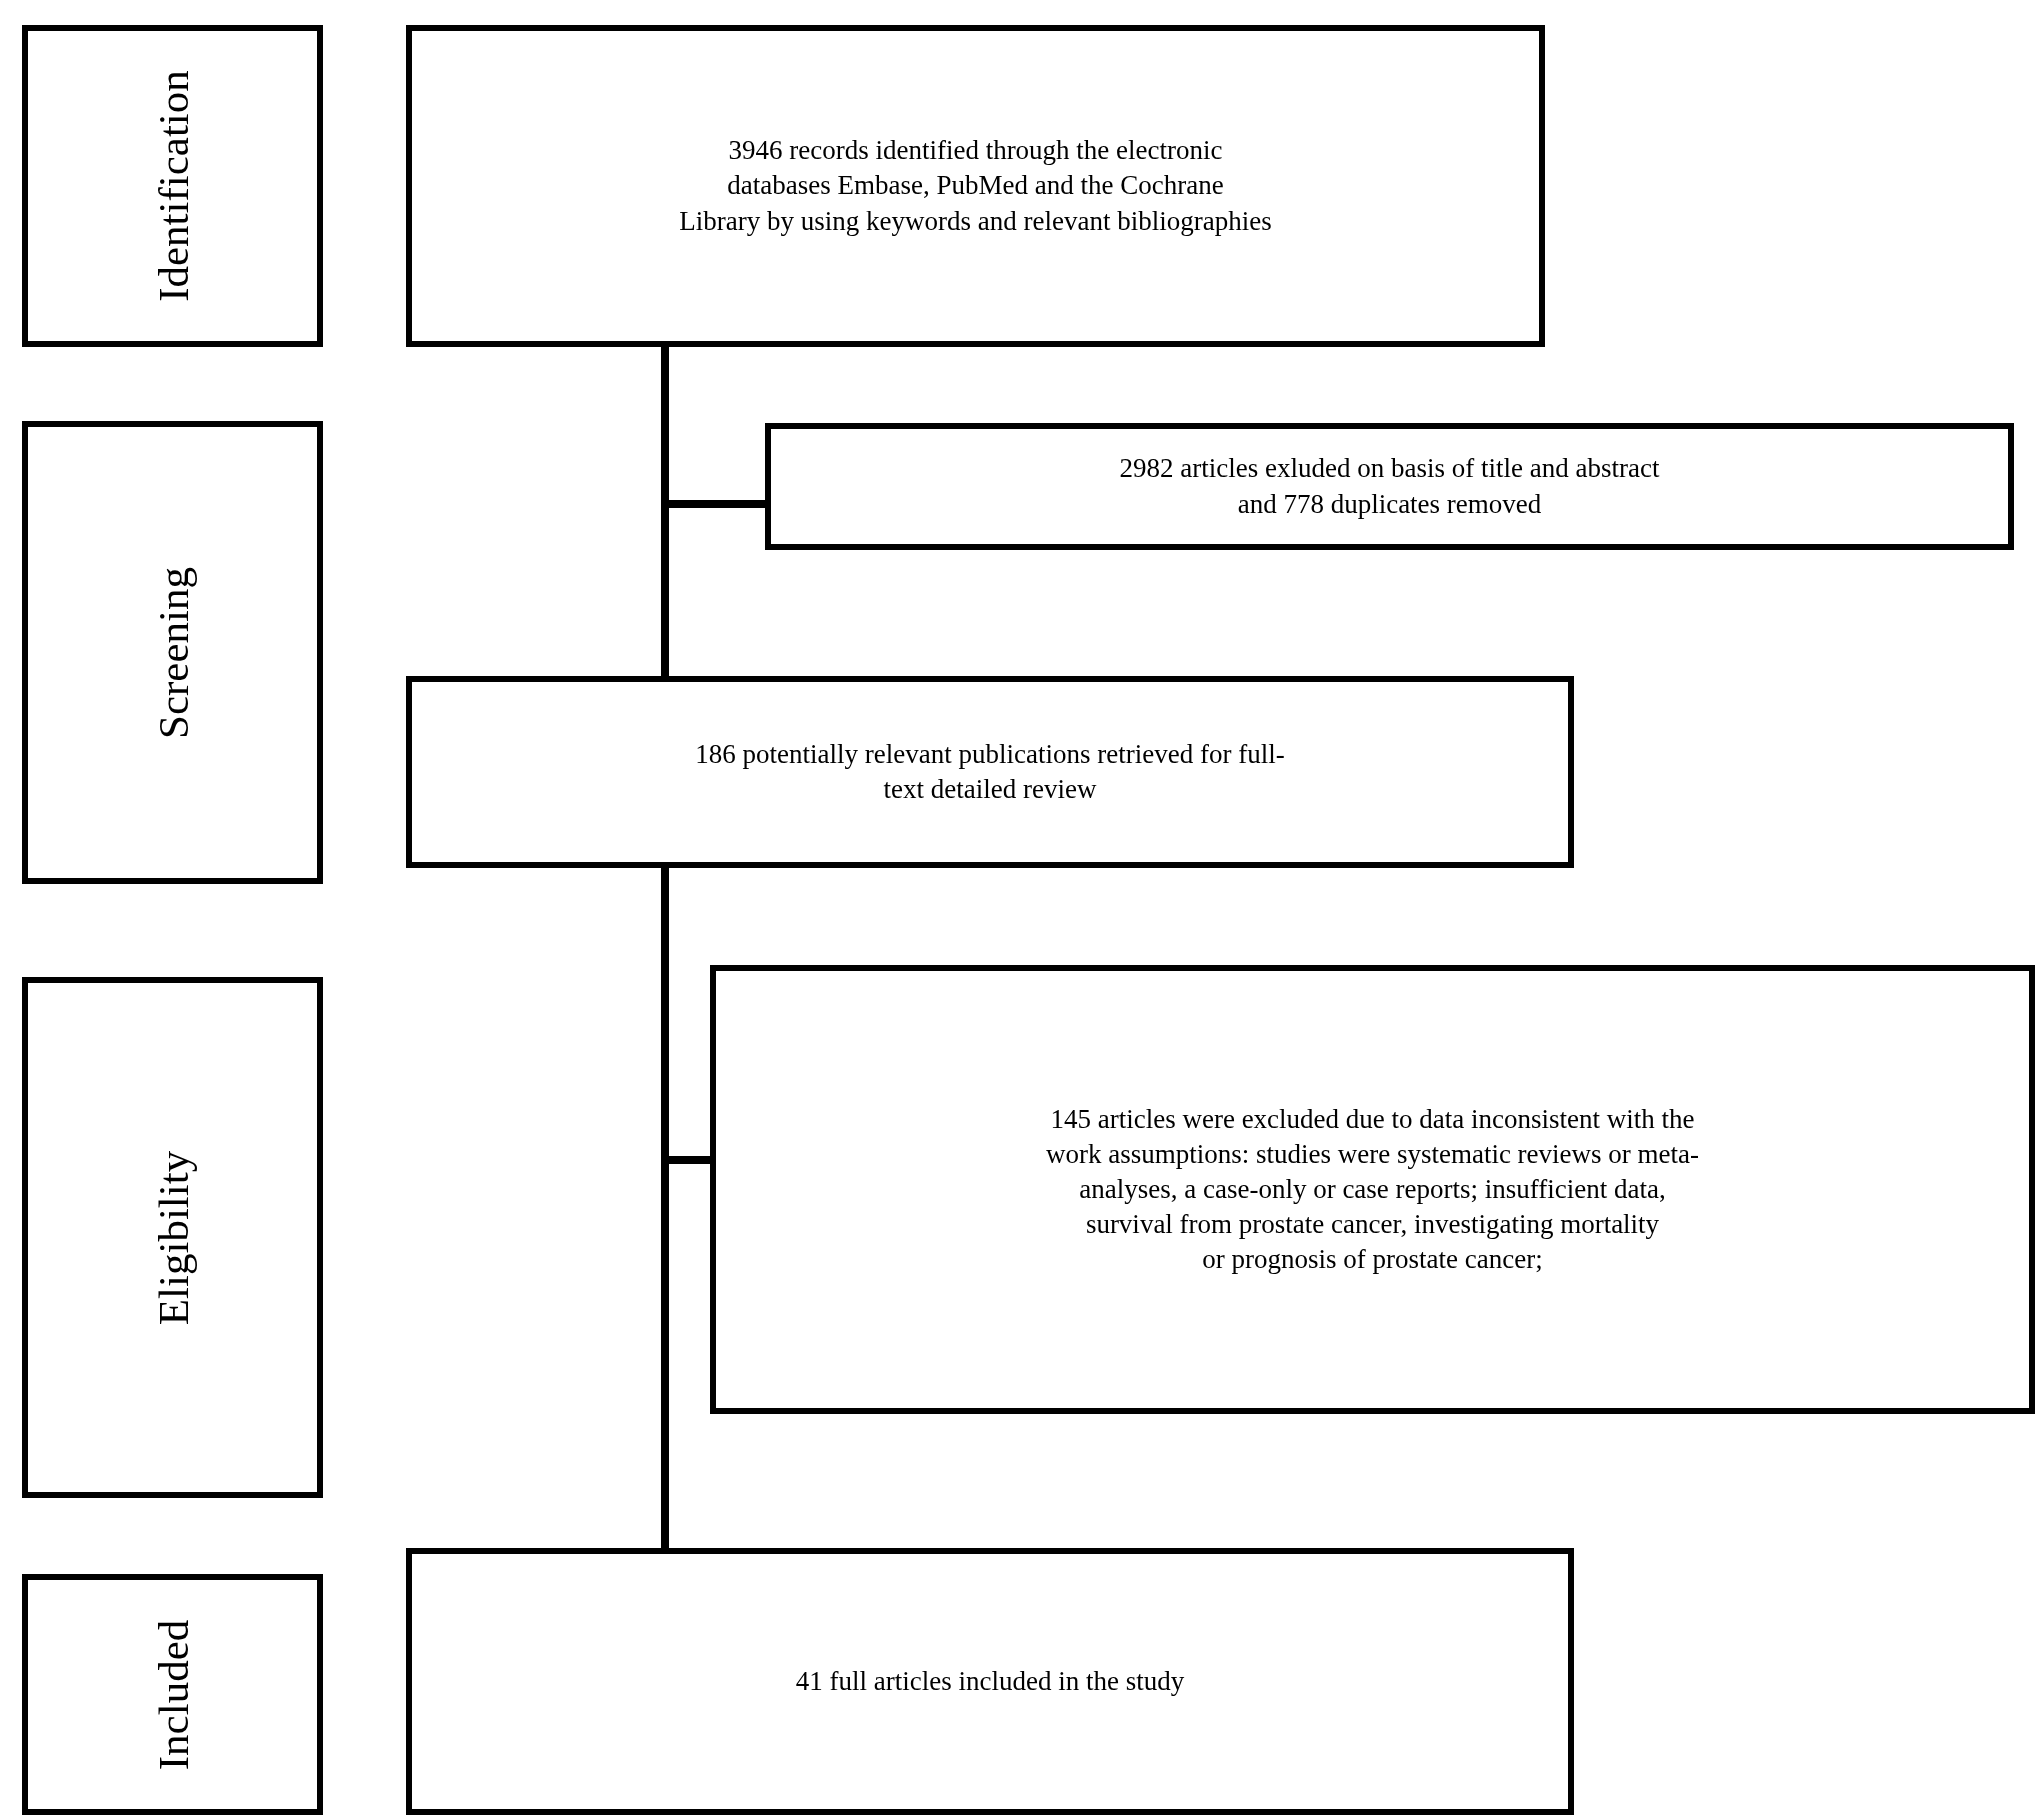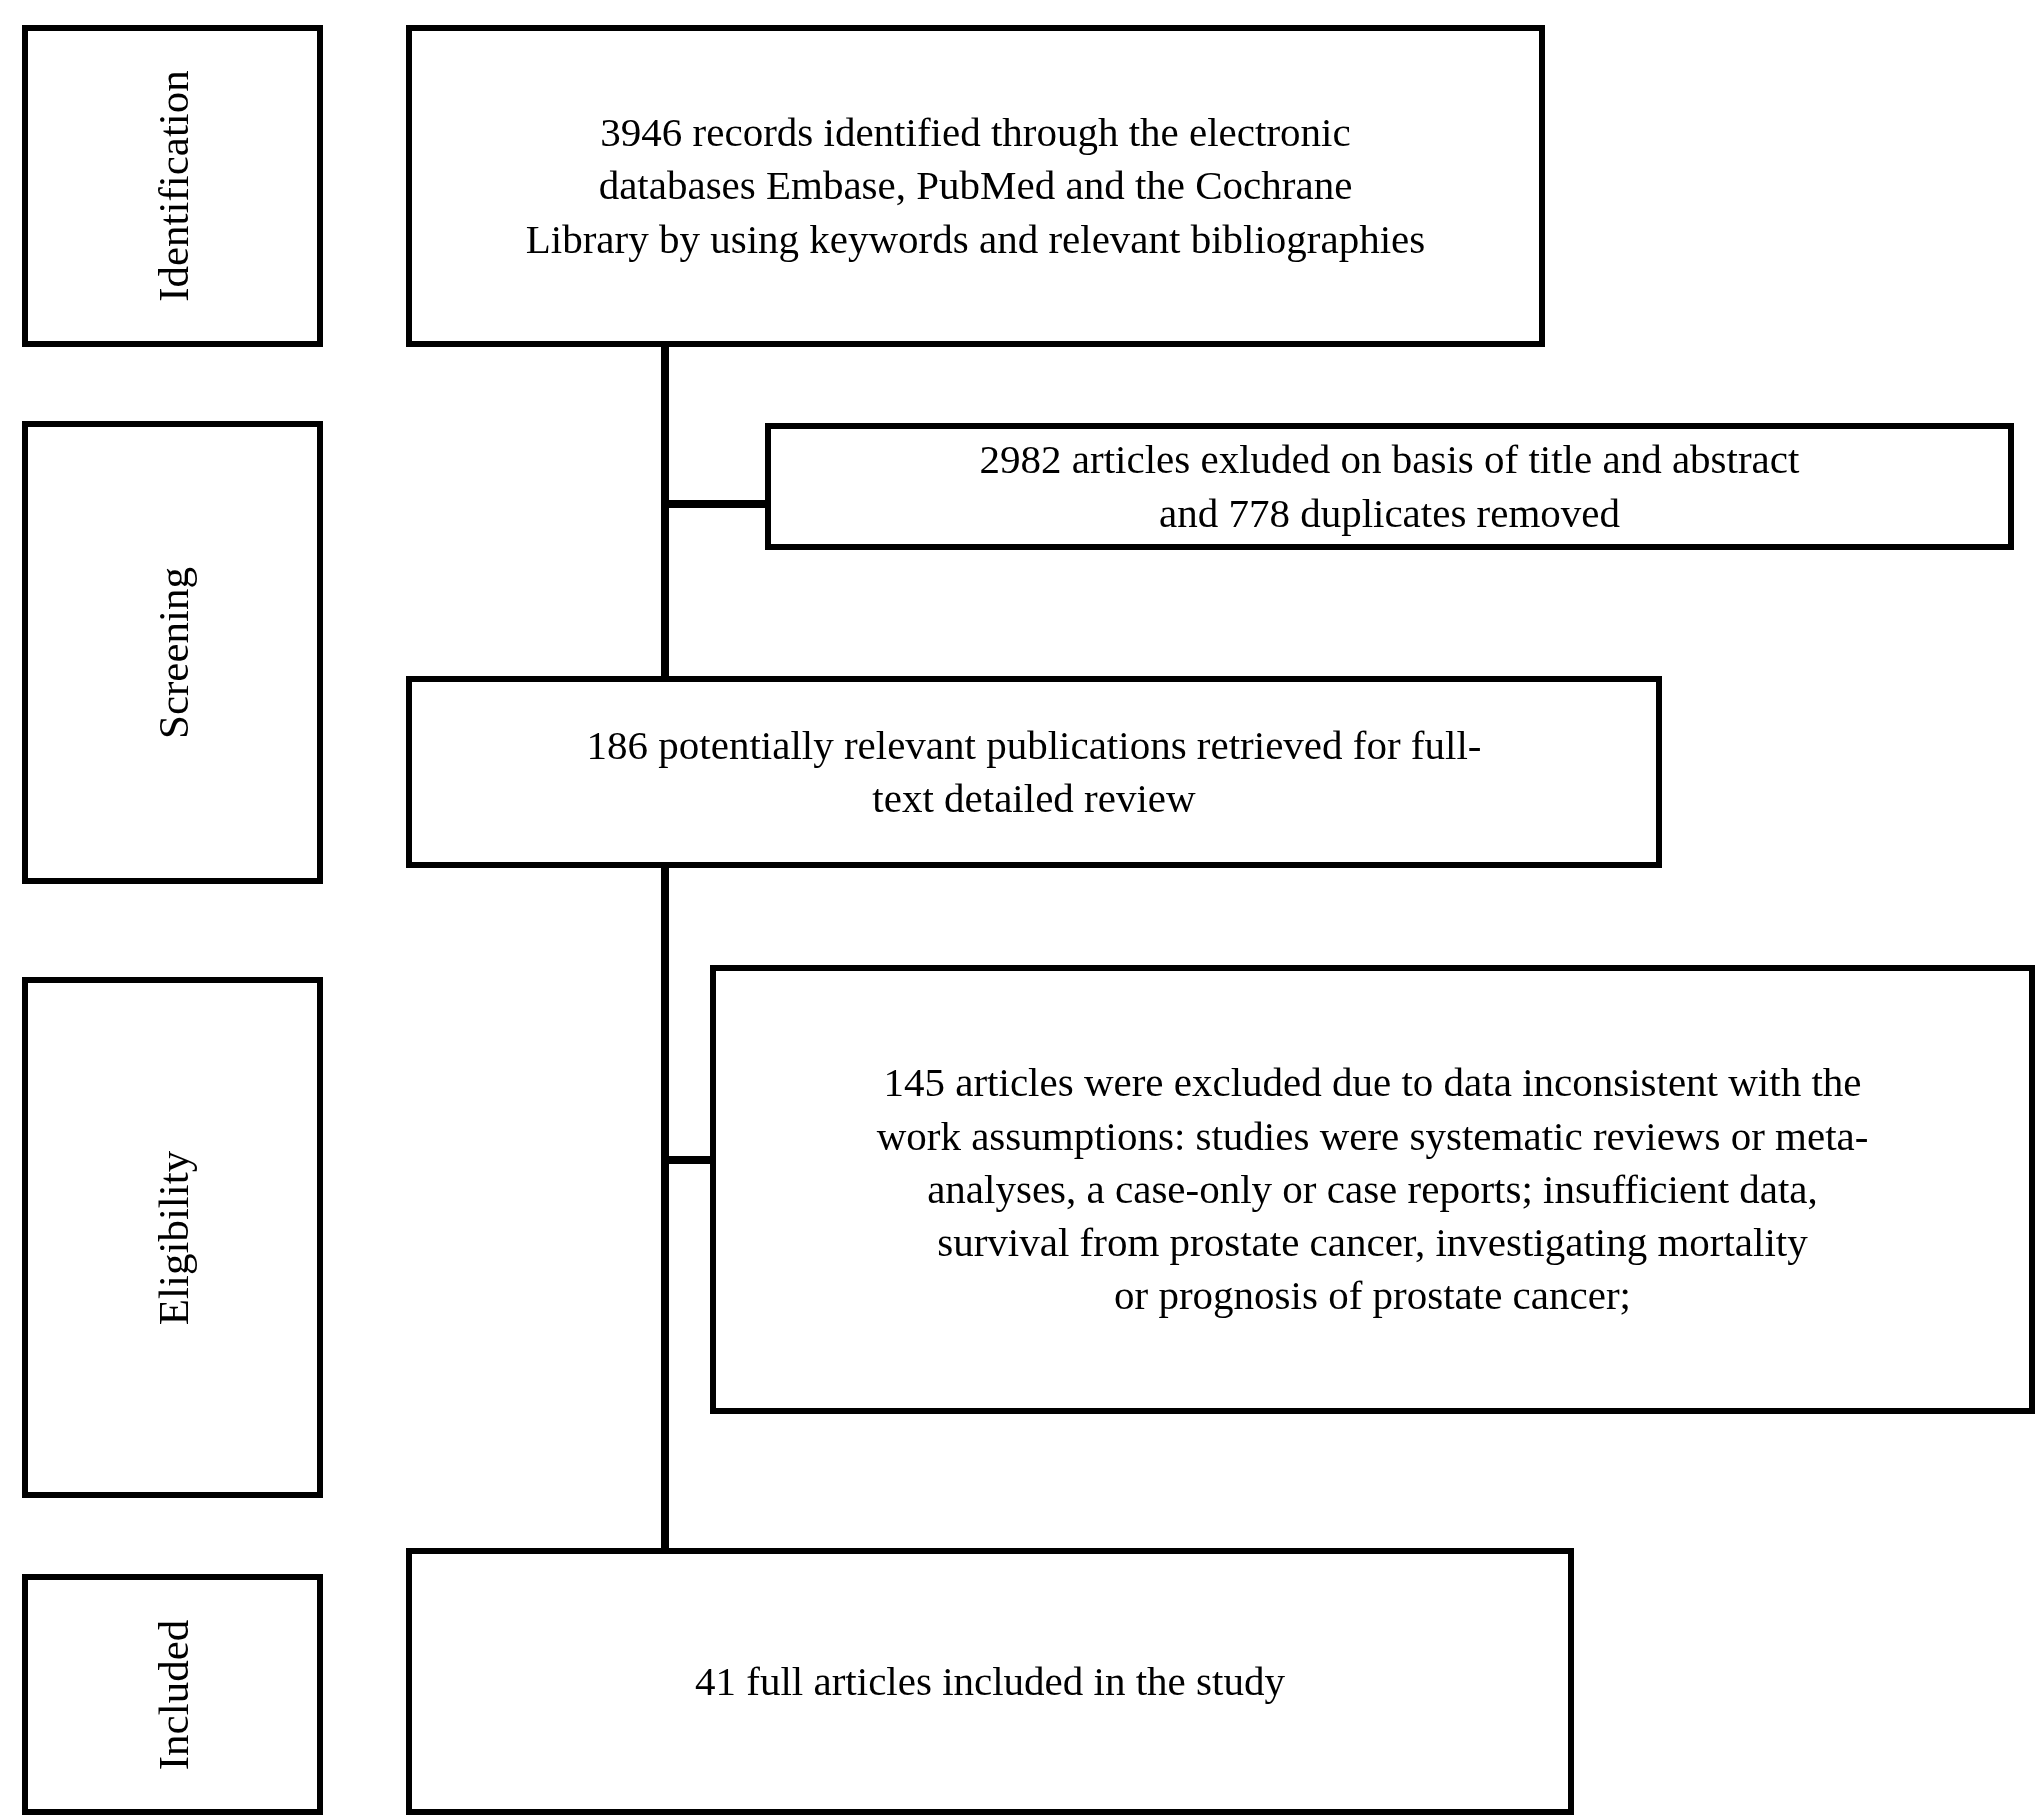--- a/index.html
+++ b/index.html
@@ -27,21 +27,21 @@
     display: flex;
     align-items: center;
     justify-content: center;
     text-align: center;
     z-index: 3;
   }
   .box .txt {
     display: block;
     width: 100%;
     line-height: 1.30;
-    font-size: 41px;
+    font-size: 27px;
     white-space: pre-line;
     padding: 0 9.6px;
     box-sizing: border-box;
   }
 
   
   .stage {
     position: absolute;
     box-sizing: border-box;
     border: 6.2px solid #000000;
@@ -97,21 +97,21 @@
     <span class="txt">3946 records identified through the electronic
 databases Embase, PubMed and the Cochrane
 Library by using keywords and relevant bibliographies</span>
   </div>
 
   <div class="box" style="left:765px; top:423px; width:1249px; height:127px;">
     <span class="txt">2982 articles exluded on basis of title and abstract
 and 778 duplicates removed</span>
   </div>
 
-  <div class="box" style="left:406px; top:676px; width:1256px; height:192px;">
+  <div class="box" style="left:406px; top:676px; width:1168px; height:192px;">
     <span class="txt">186 potentially relevant publications retrieved for full-
 text detailed review</span>
   </div>
 
   <div class="box" style="left:710px; top:965px; width:1325px; height:449px;">
     <span class="txt">145 articles were excluded due to data inconsistent with the
 work assumptions: studies were systematic reviews or meta-
 analyses,  a case-only or case reports; insufficient data,
 survival from prostate cancer, investigating mortality
 or prognosis of prostate cancer;</span>

